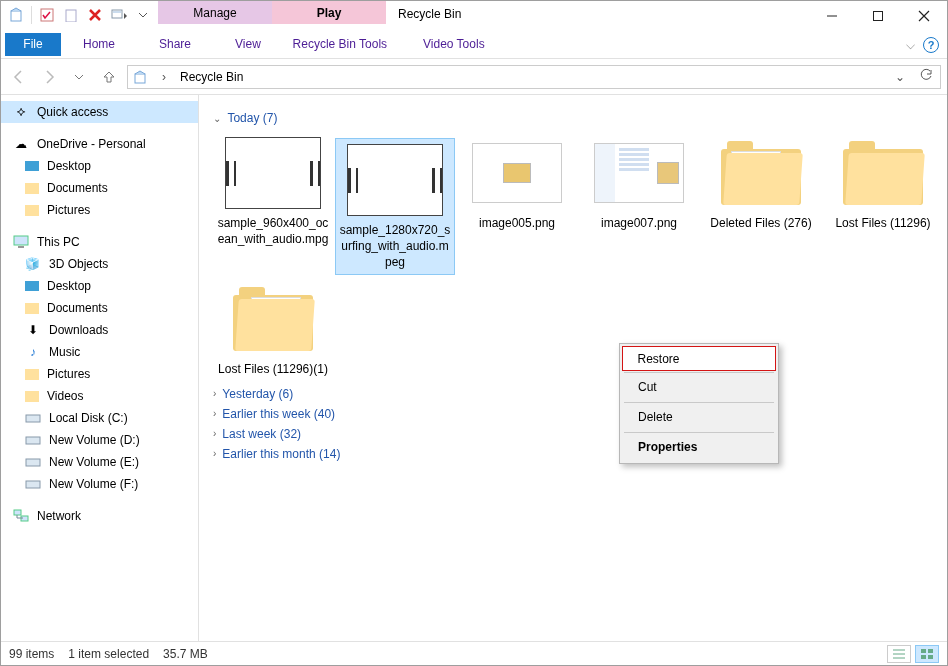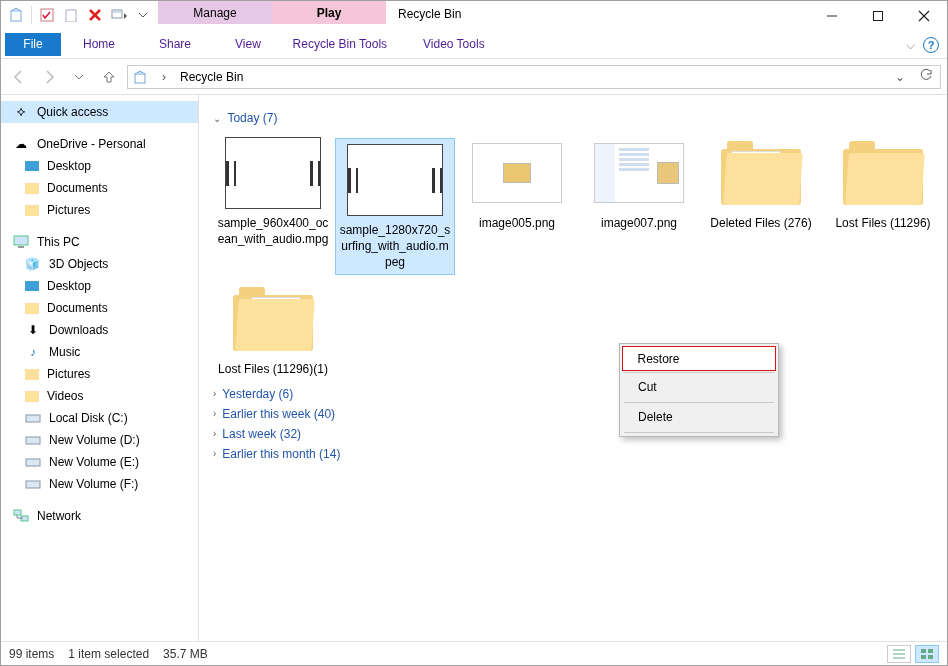--- a/index.html
+++ b/index.html
@@ -456,20 +456,21 @@
         <span>Earlier this month (14)</span>
       </div>
 
     <div class="ctxmenu">
       <div class="mi hl"><span>Restore</span></div>
       <div class="sep"></div>
       <div class="mi"><span>Cut</span></div>
       <div class="sep"></div>
       <div class="mi"><span>Delete</span></div>
       <div class="sep"></div>
+      <div class="mi bold"><span>Properties</span></div>
     </div>
   </div>
 </div>
 
 <div class="status">
   <span>99 items</span>
   <span>1 item selected</span>
   <span>35.7 MB</span>
   <div class="right">
     <div class="vbtn">

